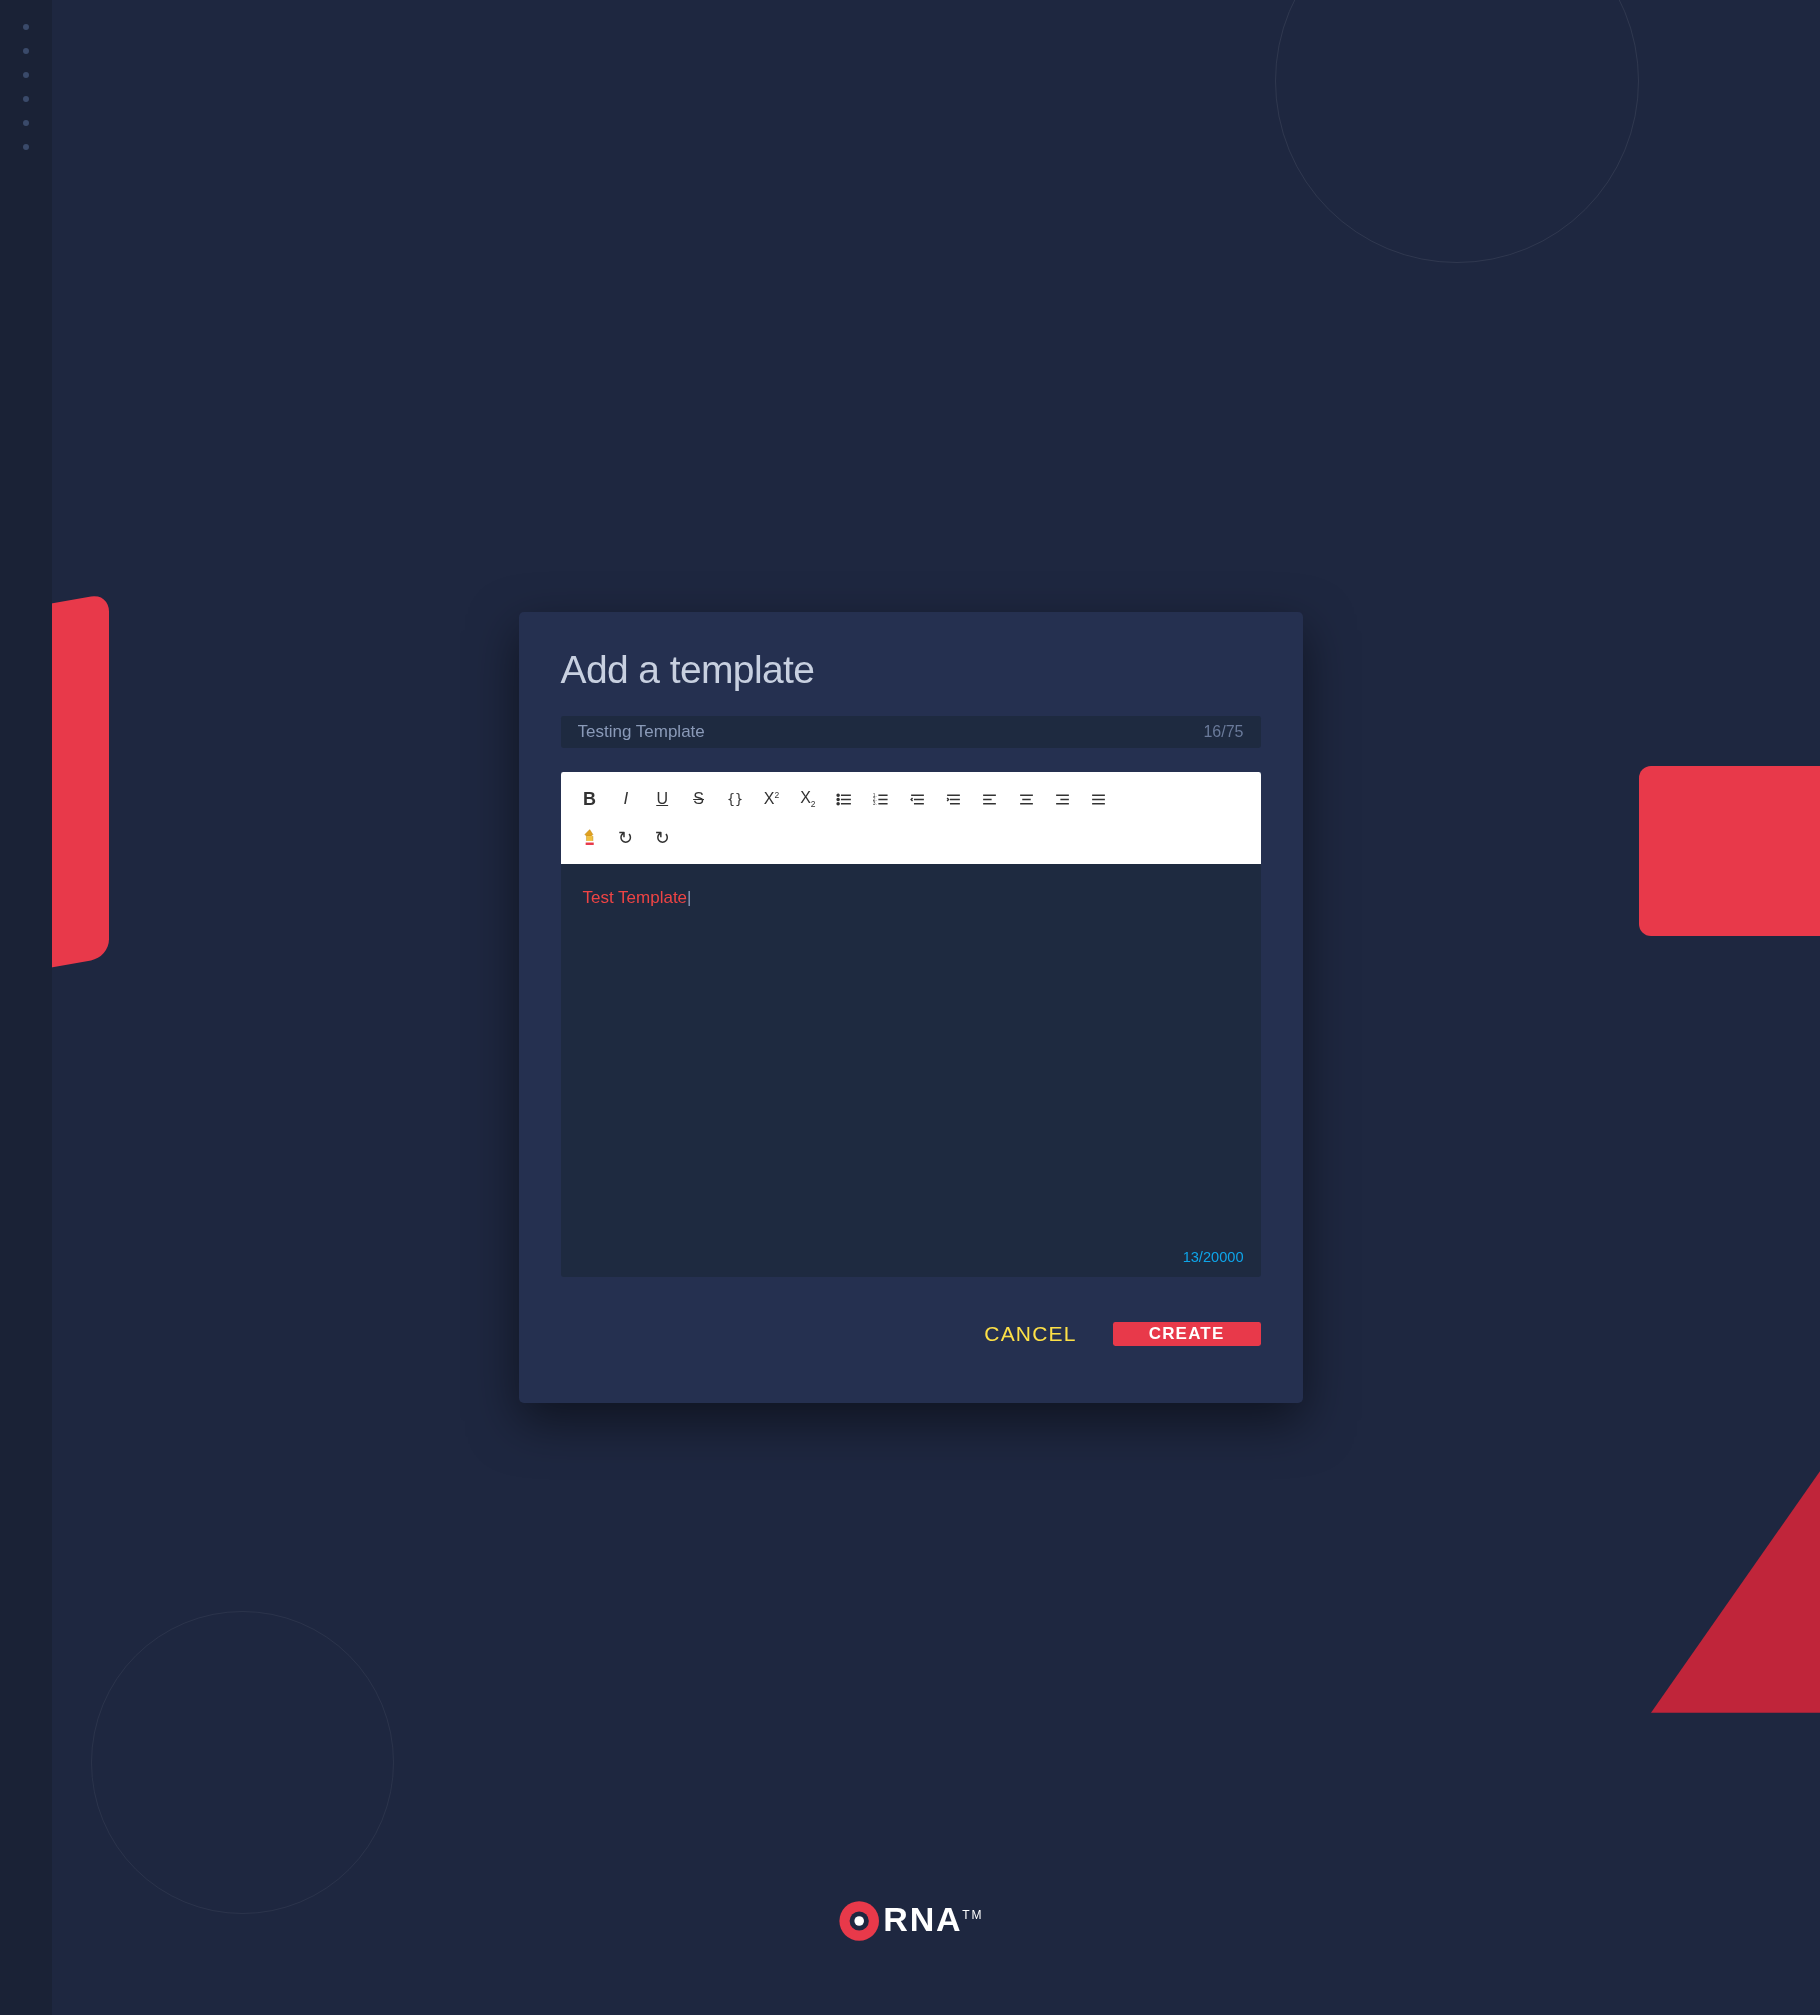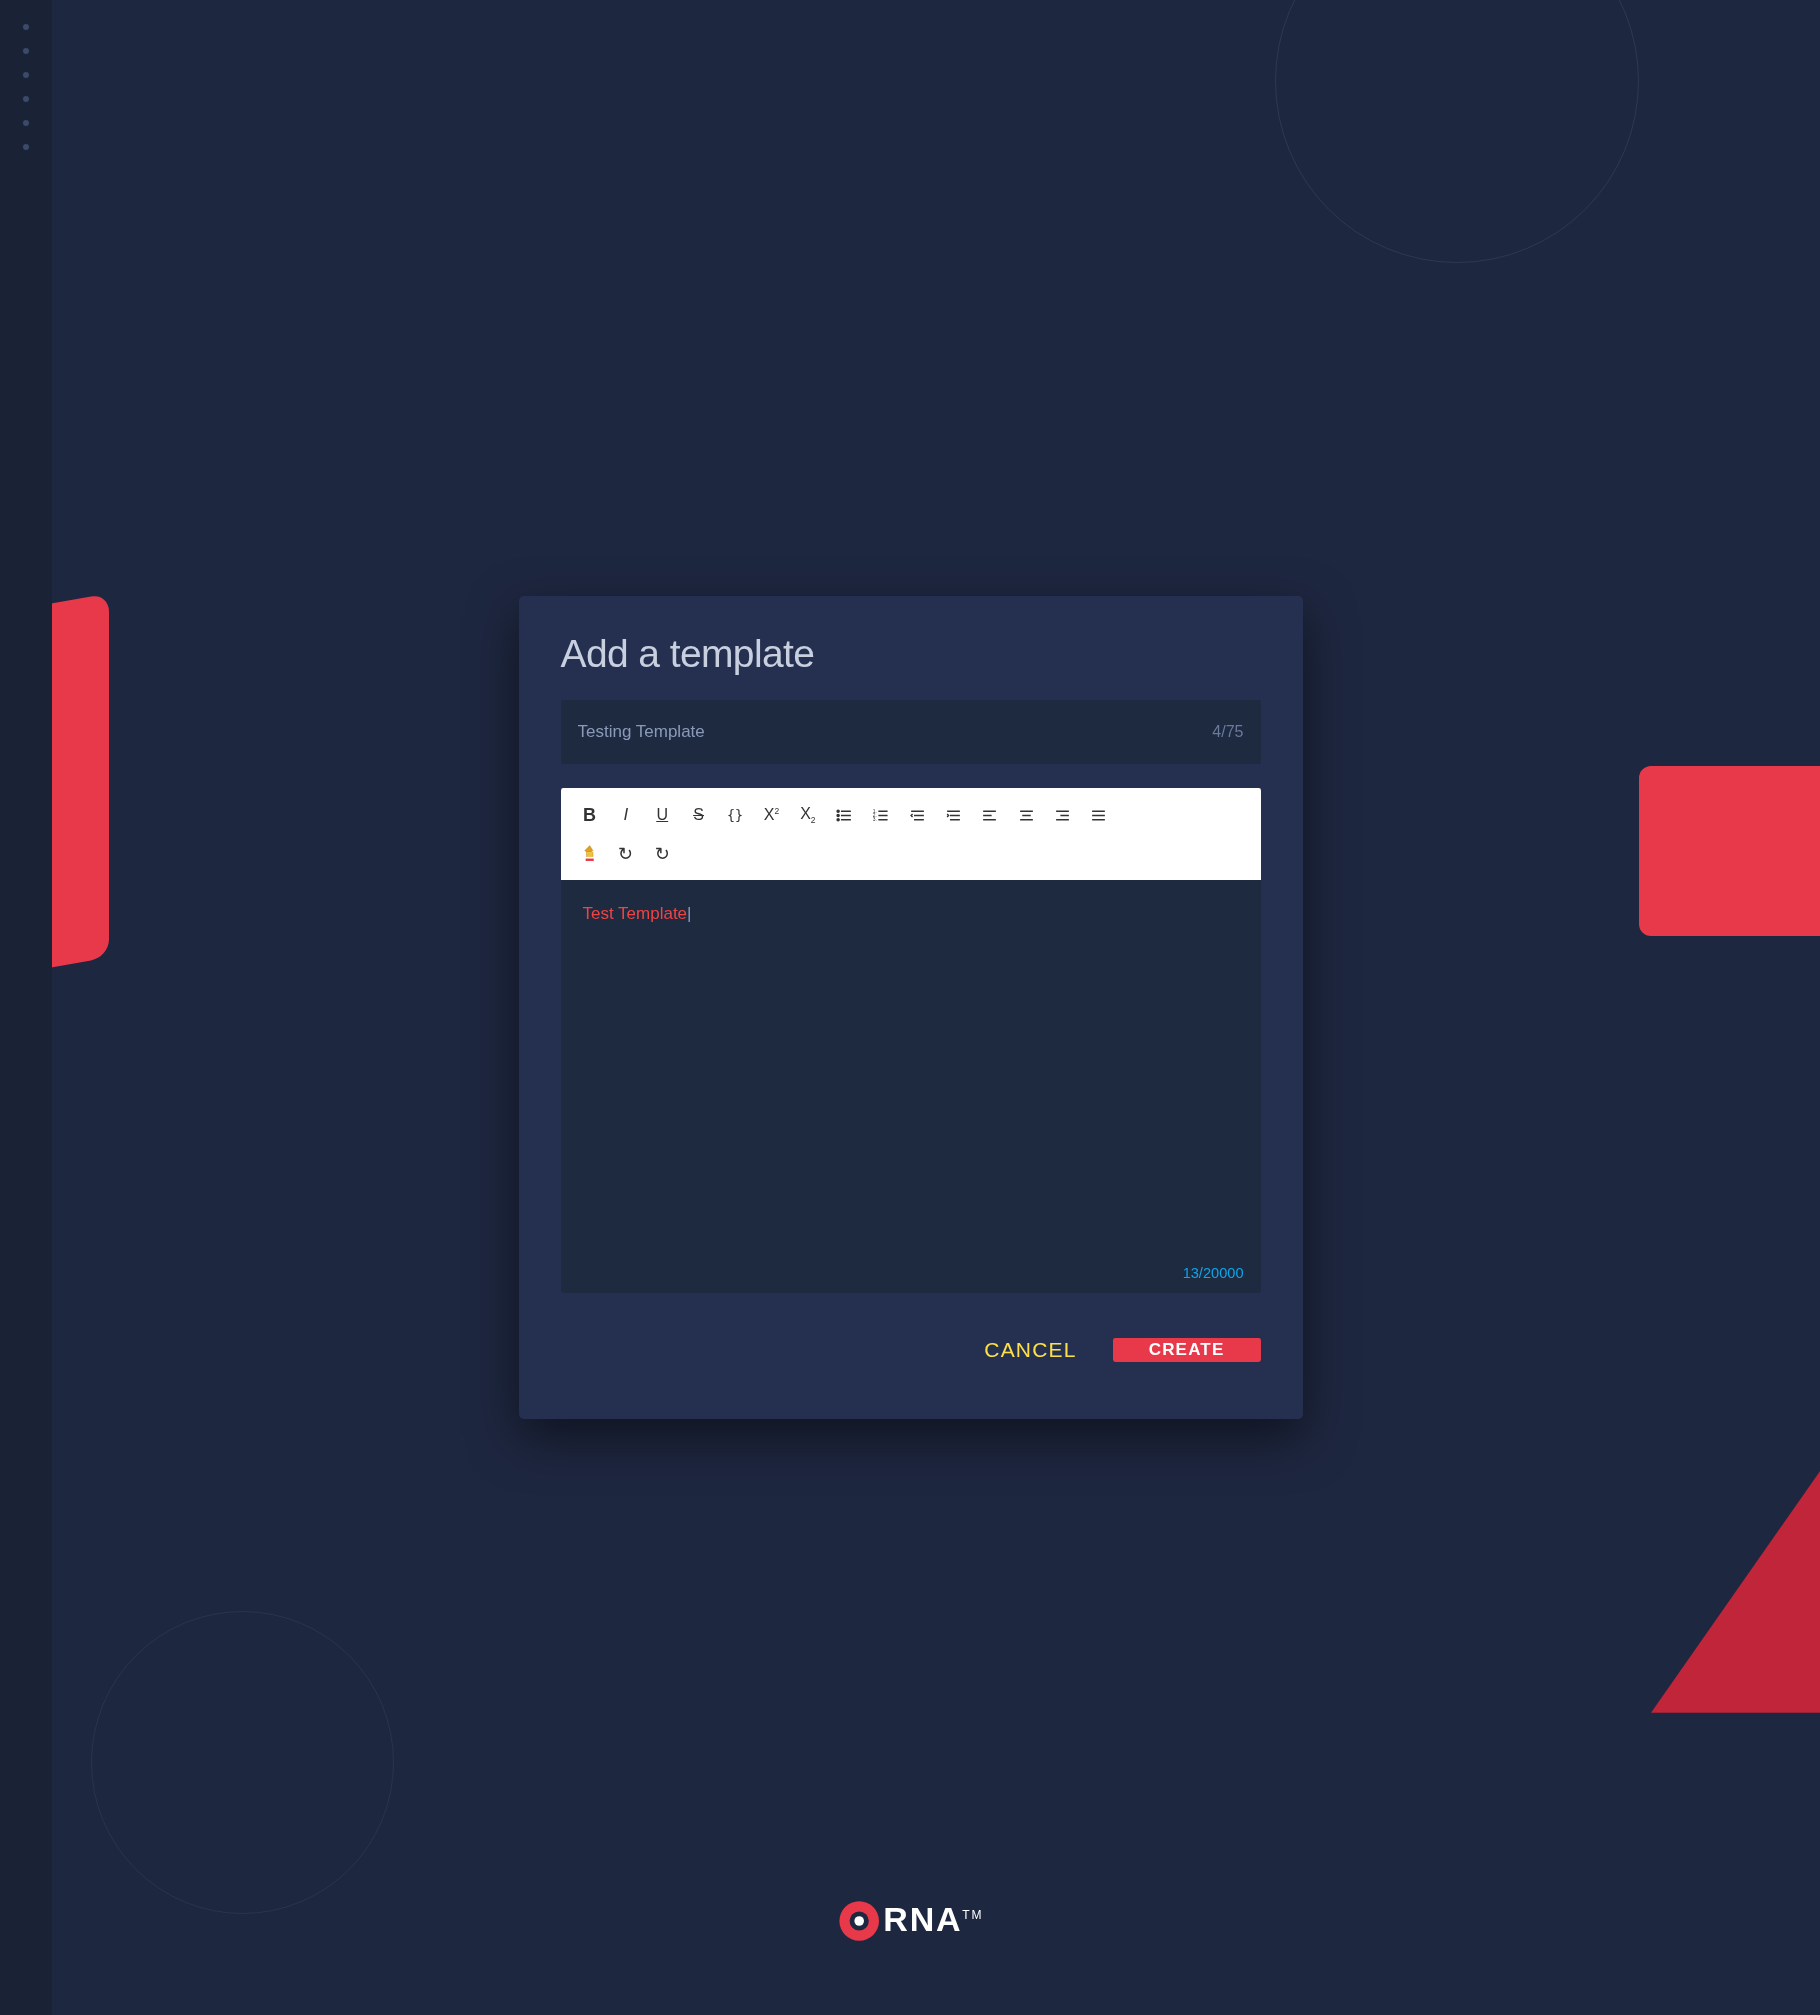--- a/index.html
+++ b/index.html
@@ -115,21 +115,21 @@
       letter-spacing: -0.6px;
     }
 
     
     .name-input-row {
       background: #1e2a40;
       border-radius: 2.4px;
       display: flex;
       align-items: center;
       justify-content: space-between;
-      padding: 22px 17px;
+      padding: 6px 17px;
       margin-bottom: 24px;
     }
 
     .name-input-field {
       background: transparent;
       border: none;
       outline: none;
       color: #8a9ab8;
       font-size: 17px;
       flex: 1;
@@ -300,21 +300,21 @@
   <div class="sidebar-dot"></div>
   <div class="sidebar-dot"></div>
 </div>
 
 <div class="modal">
 
   <h1 class="modal-title">Add a template</h1>
 
   <div class="name-input-row">
     <input type="text" class="name-input-field" value="Testing Template" style="">
-    <span class="name-char-count">4/75</span>
+    <span class="name-char-count">16/75</span>
   </div>
 
   <div class="editor-container">
 
     <div class="toolbar">
 
       <button class="toolbar-btn bold" title="Bold">
         <strong>B</strong>
       </button>
 

